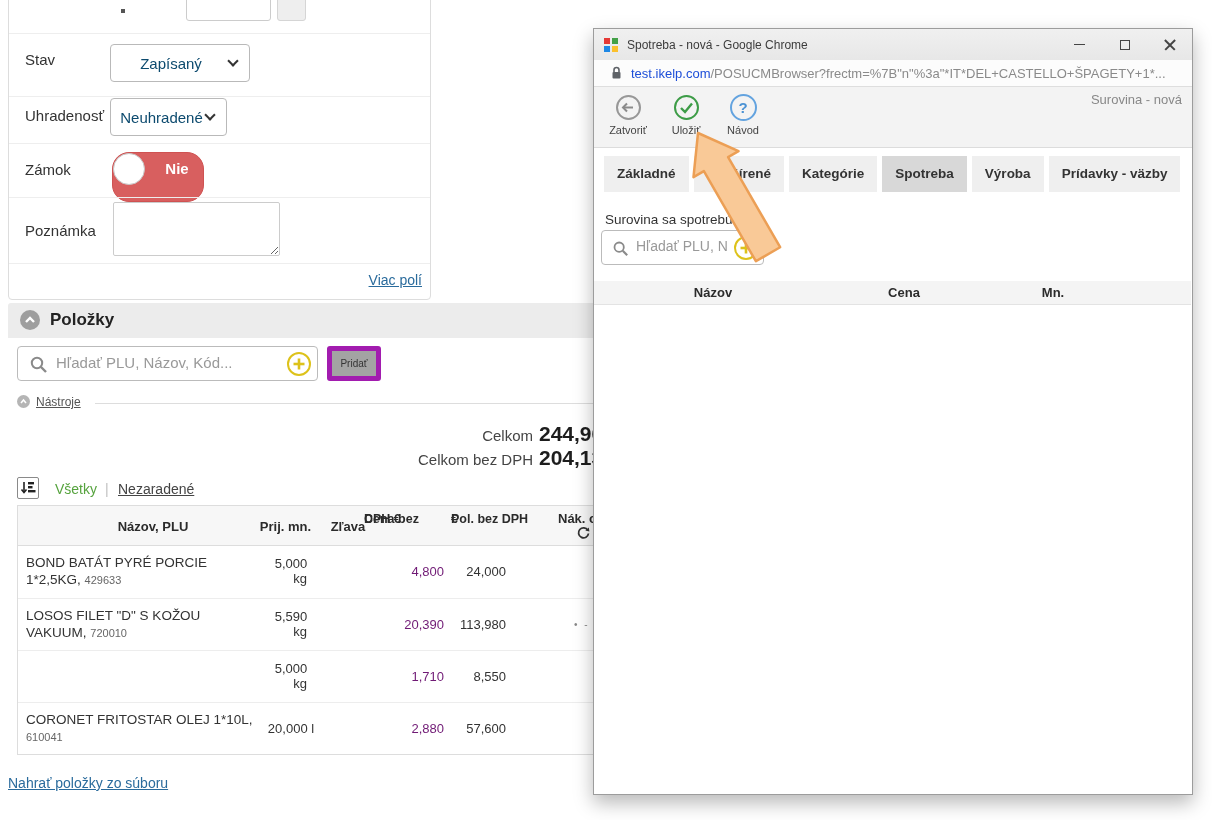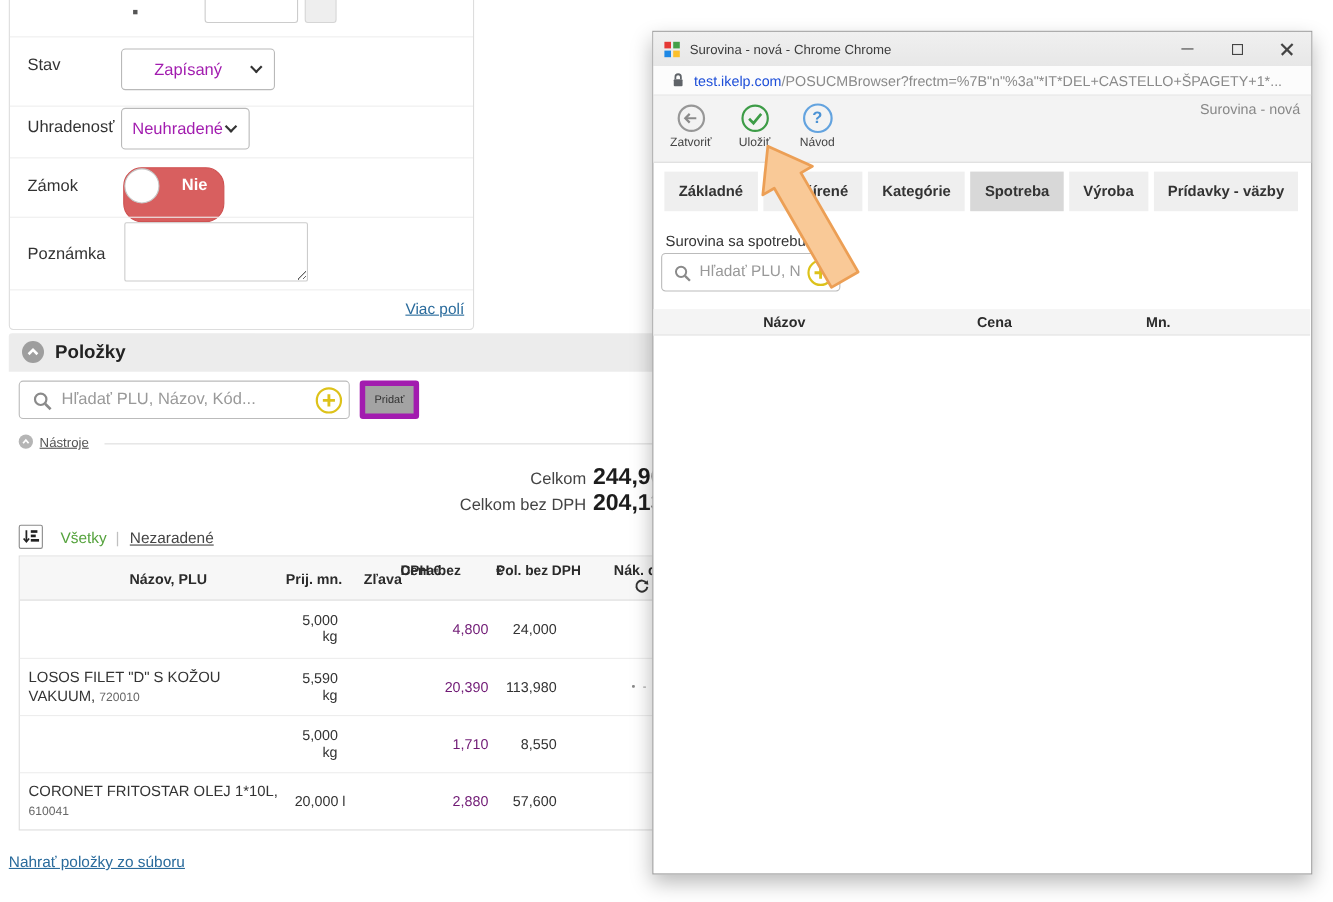--- a/index.html
+++ b/index.html
@@ -7,21 +7,21 @@
   .stage {
     position:relative; width:1212px; height:820px; overflow:hidden;
     background:#fff; font-family:"Liberation Sans", sans-serif; color:#333;
   }
   
   .form-card { position:absolute; left:8px; top:-42px; width:423px; height:342px;
     background:#fff; border:1px solid #ddd; border-radius:4px; }
   .form-card .divider { position:absolute; left:0; right:0; height:1px; background:#eee; }
   .flabel { position:absolute; font-size:15px; color:#333; }
   .selectbox { position:absolute; height:38px; border:1px solid #b9b9b9; border-radius:4px;
-    background:#fff; display:flex; align-items:center; justify-content:center; font-size:15px; color:#a21caf; }
+    background:#fff; display:flex; align-items:center; justify-content:center; font-size:15px; color:#0c4a6e; }
   .selectbox .chev { position:absolute; right:12px; top:14px; width:8px; height:8px;
     border-right:2px solid #333; border-bottom:2px solid #333; transform:rotate(45deg); margin-top:-2px; }
   .mini-input { position:absolute; border:1px solid #ccc; border-radius:3px; background:#fff; }
   .mini-btn { position:absolute; border:1px solid #d5d5d5; border-radius:3px; background:#eee; }
   .tiny-dot { position:absolute; width:4px; height:4px; background:#555; }
   .toggle { position:absolute; width:92px; height:50px; border-radius:17px;
     background:#d85f5f; border:1px solid #cf5252; }
   .toggle .knob { position:absolute; left:0px; top:0px; width:32px; height:32px;
     border-radius:50%; background:#fff; border:1px solid #c6c6c6; }
   .toggle .tlabel { position:absolute; left:38px; right:0; top:7px; text-align:center;
@@ -213,20 +213,21 @@
           <div>€</div>
       </div>
       <div style="left:540px; top:5px;">Nák. ce</div>
       <svg style="position:absolute; left:558px; top:20px;" width="15" height="15" viewBox="0 0 15 15">
         <path d="M 11.8,4.2 A 5 5 0 1 0 12.5,7.5" fill="none" stroke="#333" stroke-width="1.8"></path>
         <polygon points="12.8,1.5 13.4,5.6 9.4,4.6" fill="#333"></polygon>
       </svg>
     </div>
 
     <div class="it-row" style="top:40px; border-top:none;">
+      <div class="cell-name"><span>BOND BATÁT PYRÉ PORCIE 1*2,5KG,</span> <span class="cell-code">429633</span></div>
       <div class="cell-qty">
           <div>5,000</div>
           <div class="cell-unit">kg</div>
         </div>
       <div class="cell-price">4,800</div>
       <div class="cell-total">24,000</div>
     </div>
     <div class="it-row" style="top:92px;">
       <div class="cell-name"><span>LOSOS FILET "D" S KOŽOU VAKUUM,</span> <span class="cell-code">720010</span></div>
       <div class="cell-qty">
@@ -259,21 +260,21 @@
   <a class="blue-link upload-link">Nahrať položky zo súboru</a>
 
   <div class="popup">
     <div class="ptitle">
       <span class="favicon">
         <i style="background:#e53935;"></i>
           <i style="background:#43a047;"></i>
           <i style="background:#1e88e5;"></i>
           <i style="background:#fbc02d;"></i>
       </span>
-      <span class="ptitle-text">Surovina - nová - Chrome Chrome</span>
+      <span class="ptitle-text">Spotreba - nová - Google Chrome</span>
       <span class="winctl">
           <span class="ic-min"></span>
         </span>
       <span class="winctl">
           <span class="ic-max"></span>
         </span>
       <span class="winctl">
           <span class="ic-close">
             <i></i>
             <i></i>

